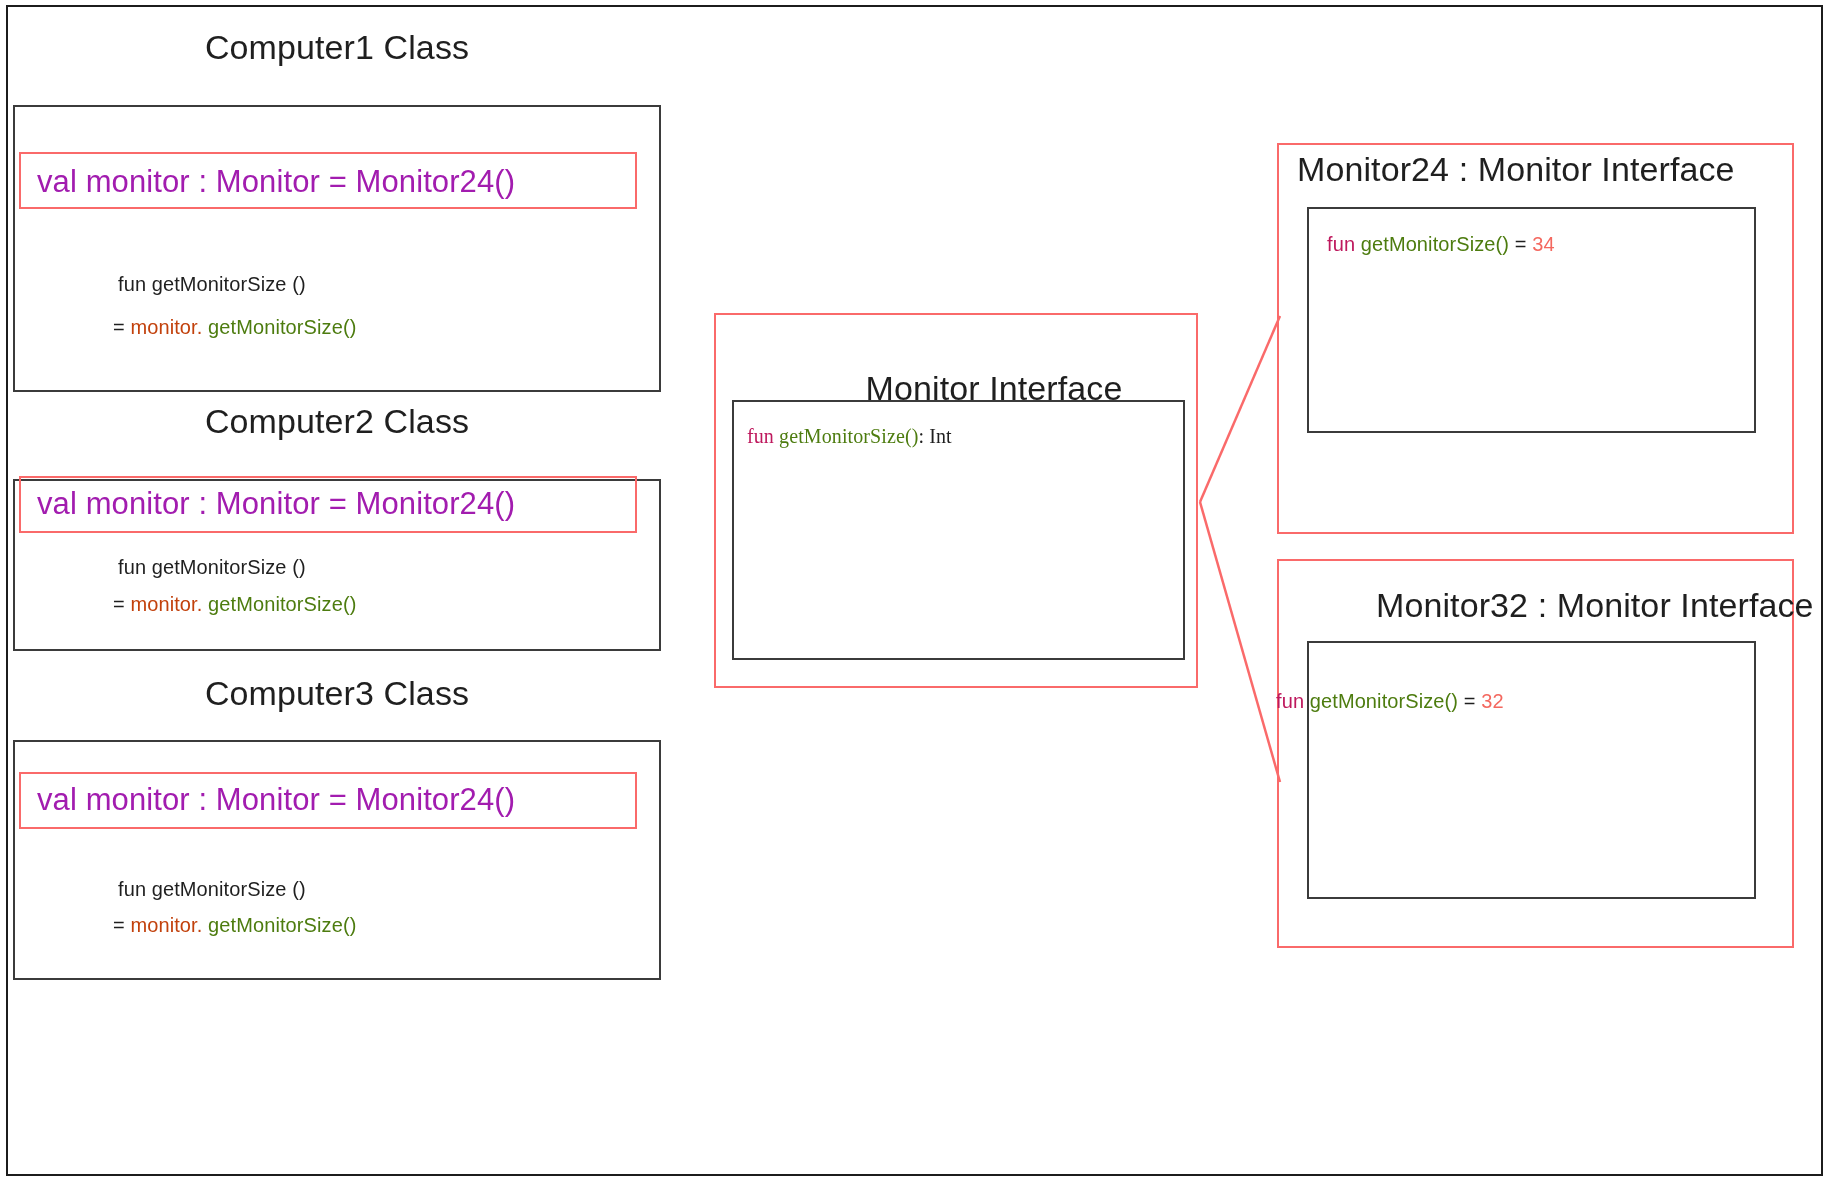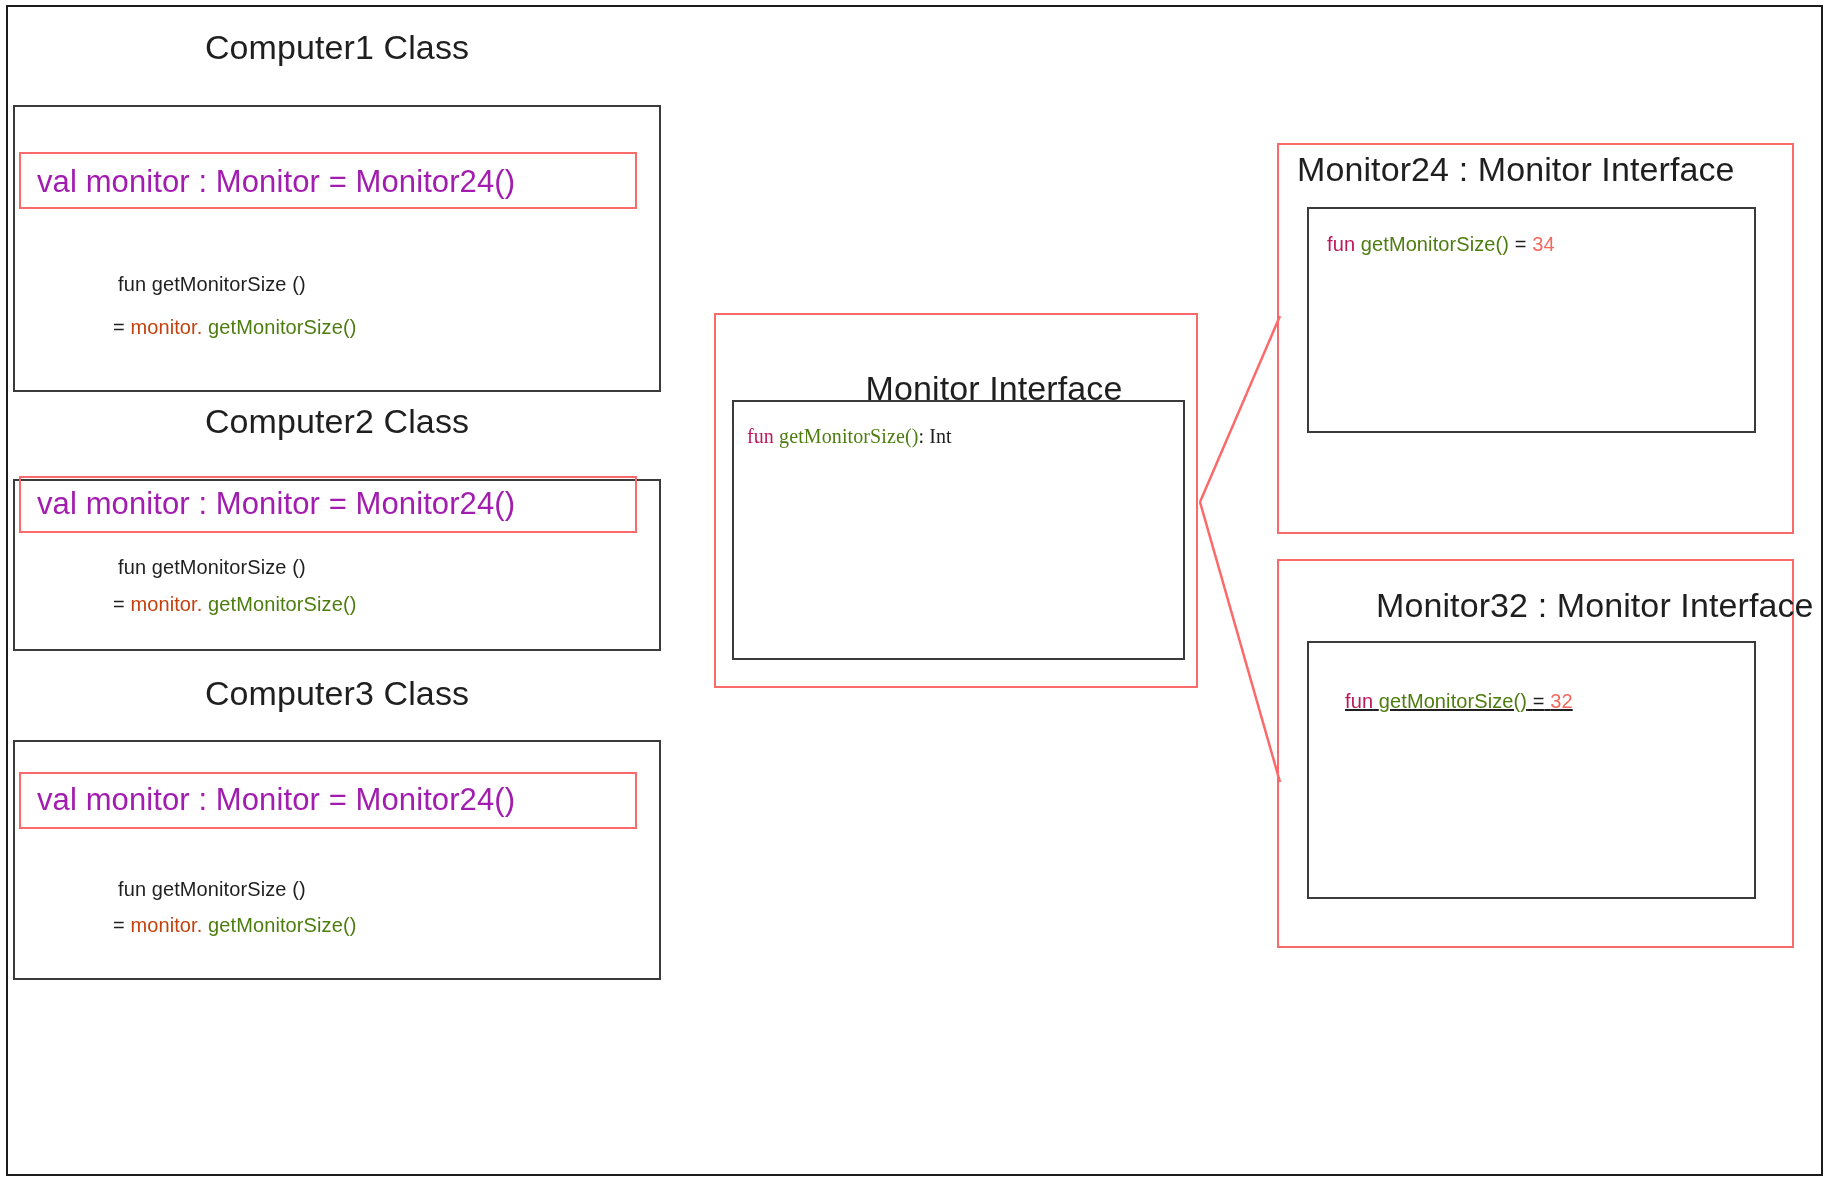--- a/index.html
+++ b/index.html
@@ -179,21 +179,21 @@
     <span class="plain">=</span>
     <span class="num">34</span>
   </div>
 
   <div class="box-red" style="left:1277px; top:559px; width:517px; height:389px;"></div>
 
   <div class="iface-title" style="left:1376px; top:586px;">Monitor32 : Monitor Interface</div>
 
   <div class="box-black" style="left:1307px; top:641px; width:449px; height:258px;"></div>
 
-  <div class="code-line" style="left:1345px; top:690px;text-decoration:underline;">
+  <div class="code-line" style="left:1276px; top:690px;">
     <span class="kw">fun</span>
     <span class="fn">getMonitorSize()</span>
     <span class="plain">=</span>
     <span class="num">32</span>
   </div>
 
   <svg class="connectors" viewBox="0 0 1834 1187" xmlns="http://www.w3.org/2000/svg">
     <line x1="1200" y1="502" x2="1280" y2="316" stroke="#fa6a6a" stroke-width="2.5"></line>
     <line x1="1200" y1="502" x2="1280" y2="782" stroke="#fa6a6a" stroke-width="2.5"></line>
   </svg>

